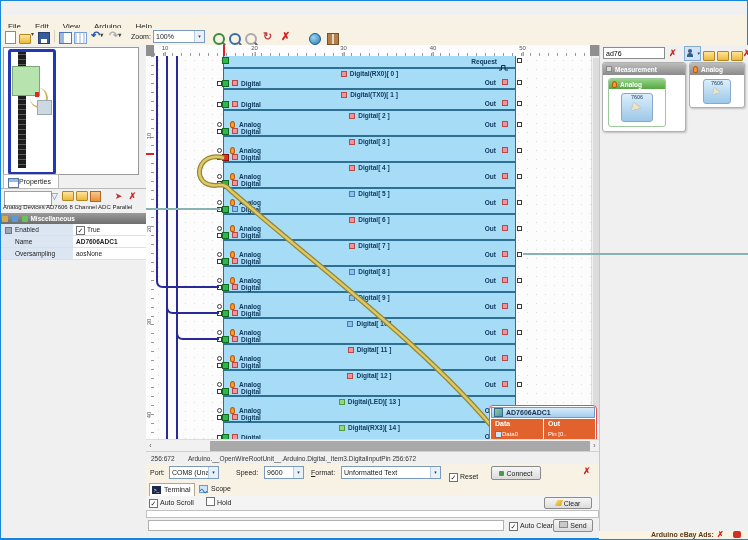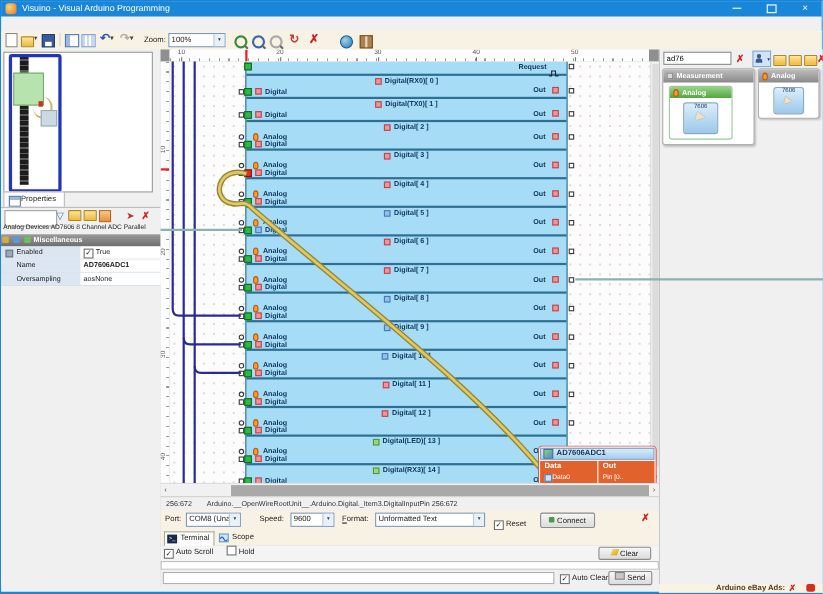--- a/index.html
+++ b/index.html
@@ -151,28 +151,22 @@
   #ads-right{position:absolute;left:598px;top:-2px;width:150px;height:8px;background:#fbf3e2;
     font-size:7px;font-weight:bold;color:#5a3a1a;line-height:8px;}
   #wires{position:absolute;left:0;top:0;width:748px;height:540px;pointer-events:none;z-index:30;}
   #searchrow,.card{z-index:40;}
 </style>
 </head>
 <body>
 
 <div id="win">
 
-  <div id="titlebar" class="abs">
-    <span id="appicon" class="abs"></span>
-    <span id="title-text" class="abs">Visuino - Visual Arduino Programming</span>
-    <span id="btn-min" class="abs winbtn"><i></i></span>
-    <span id="btn-max" class="abs winbtn"><i></i></span>
-    <span id="btn-close" class="abs winbtn">×</span>
-  </div>
-
+
+  <div id="menubar" class="abs"><div class="menu-item accel"><u>F</u>ile</div><div class="menu-item accel"><u>E</u>dit</div><div class="menu-item accel"><u>V</u>iew</div><div class="menu-item accel"><u>A</u>rduino</div><div class="menu-item accel"><u>H</u>elp</div></div>
 
   <div id="toolbar" class="abs">
     <span class="tb" style="left:4px">
       <span style="display:inline-block;width:9px;height:11px;background:#fff;border:1px solid #8a8a8a"></span></span>
     <span class="tb" style="left:18px">
       <span class="foldr"></span><span class="dd">▾</span></span>
     <span class="tb" style="left:37px">
       <span style="display:inline-block;width:10px;height:10px;background:#3a5a9c;border:1px solid #23406e;position:relative"><span style="position:absolute;left:2px;bottom:0;width:6px;height:4px;background:#fff"></span></span></span>
     <span class="tsep" style="left:53px"></span>
     <span class="tb" style="left:58px">

